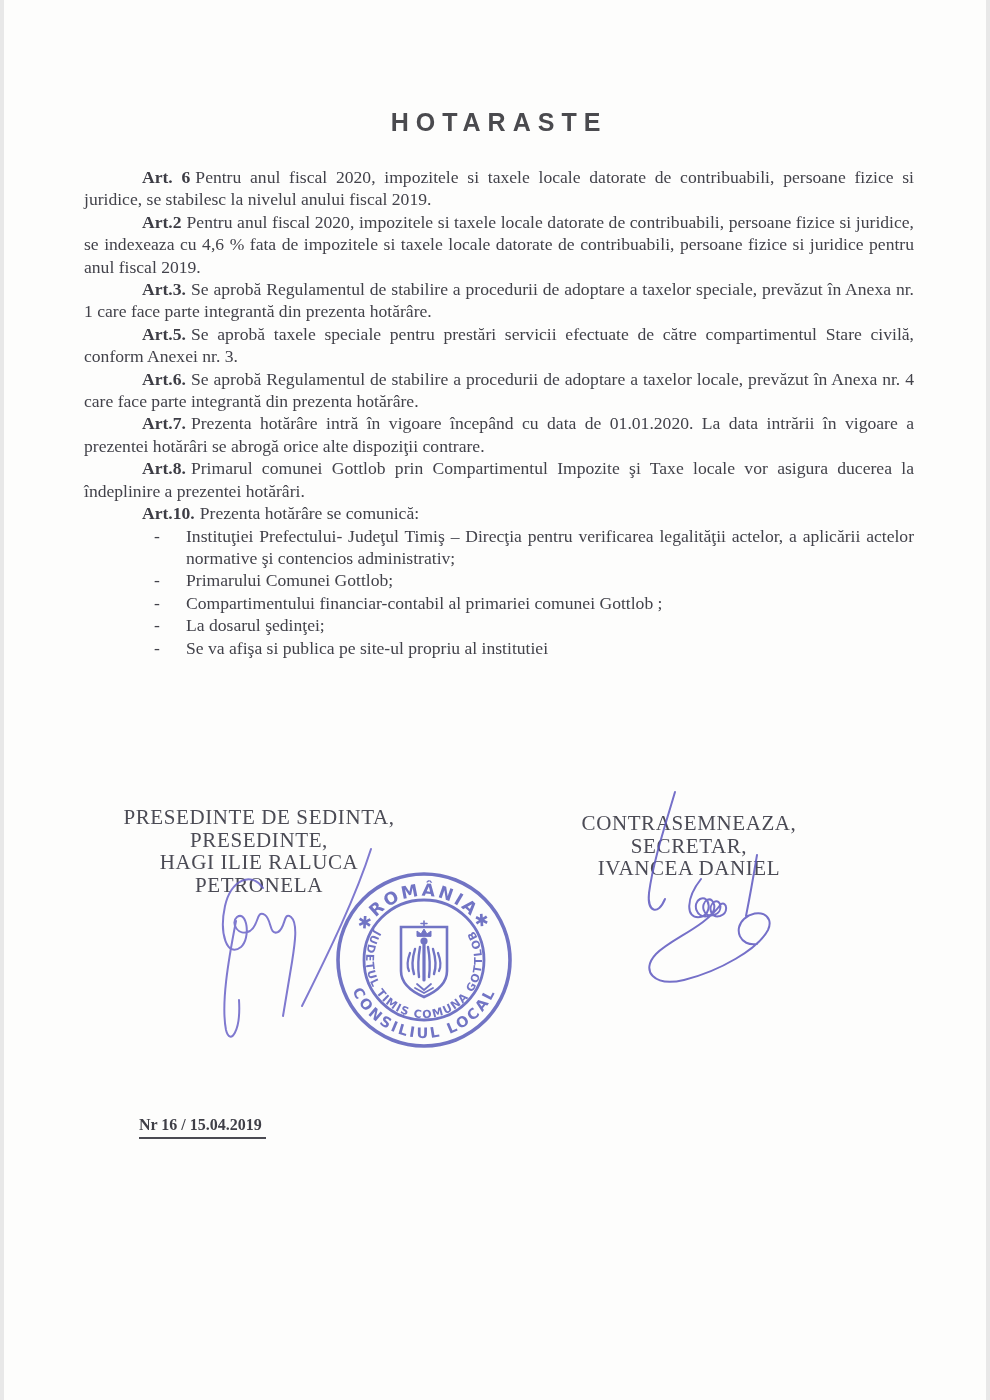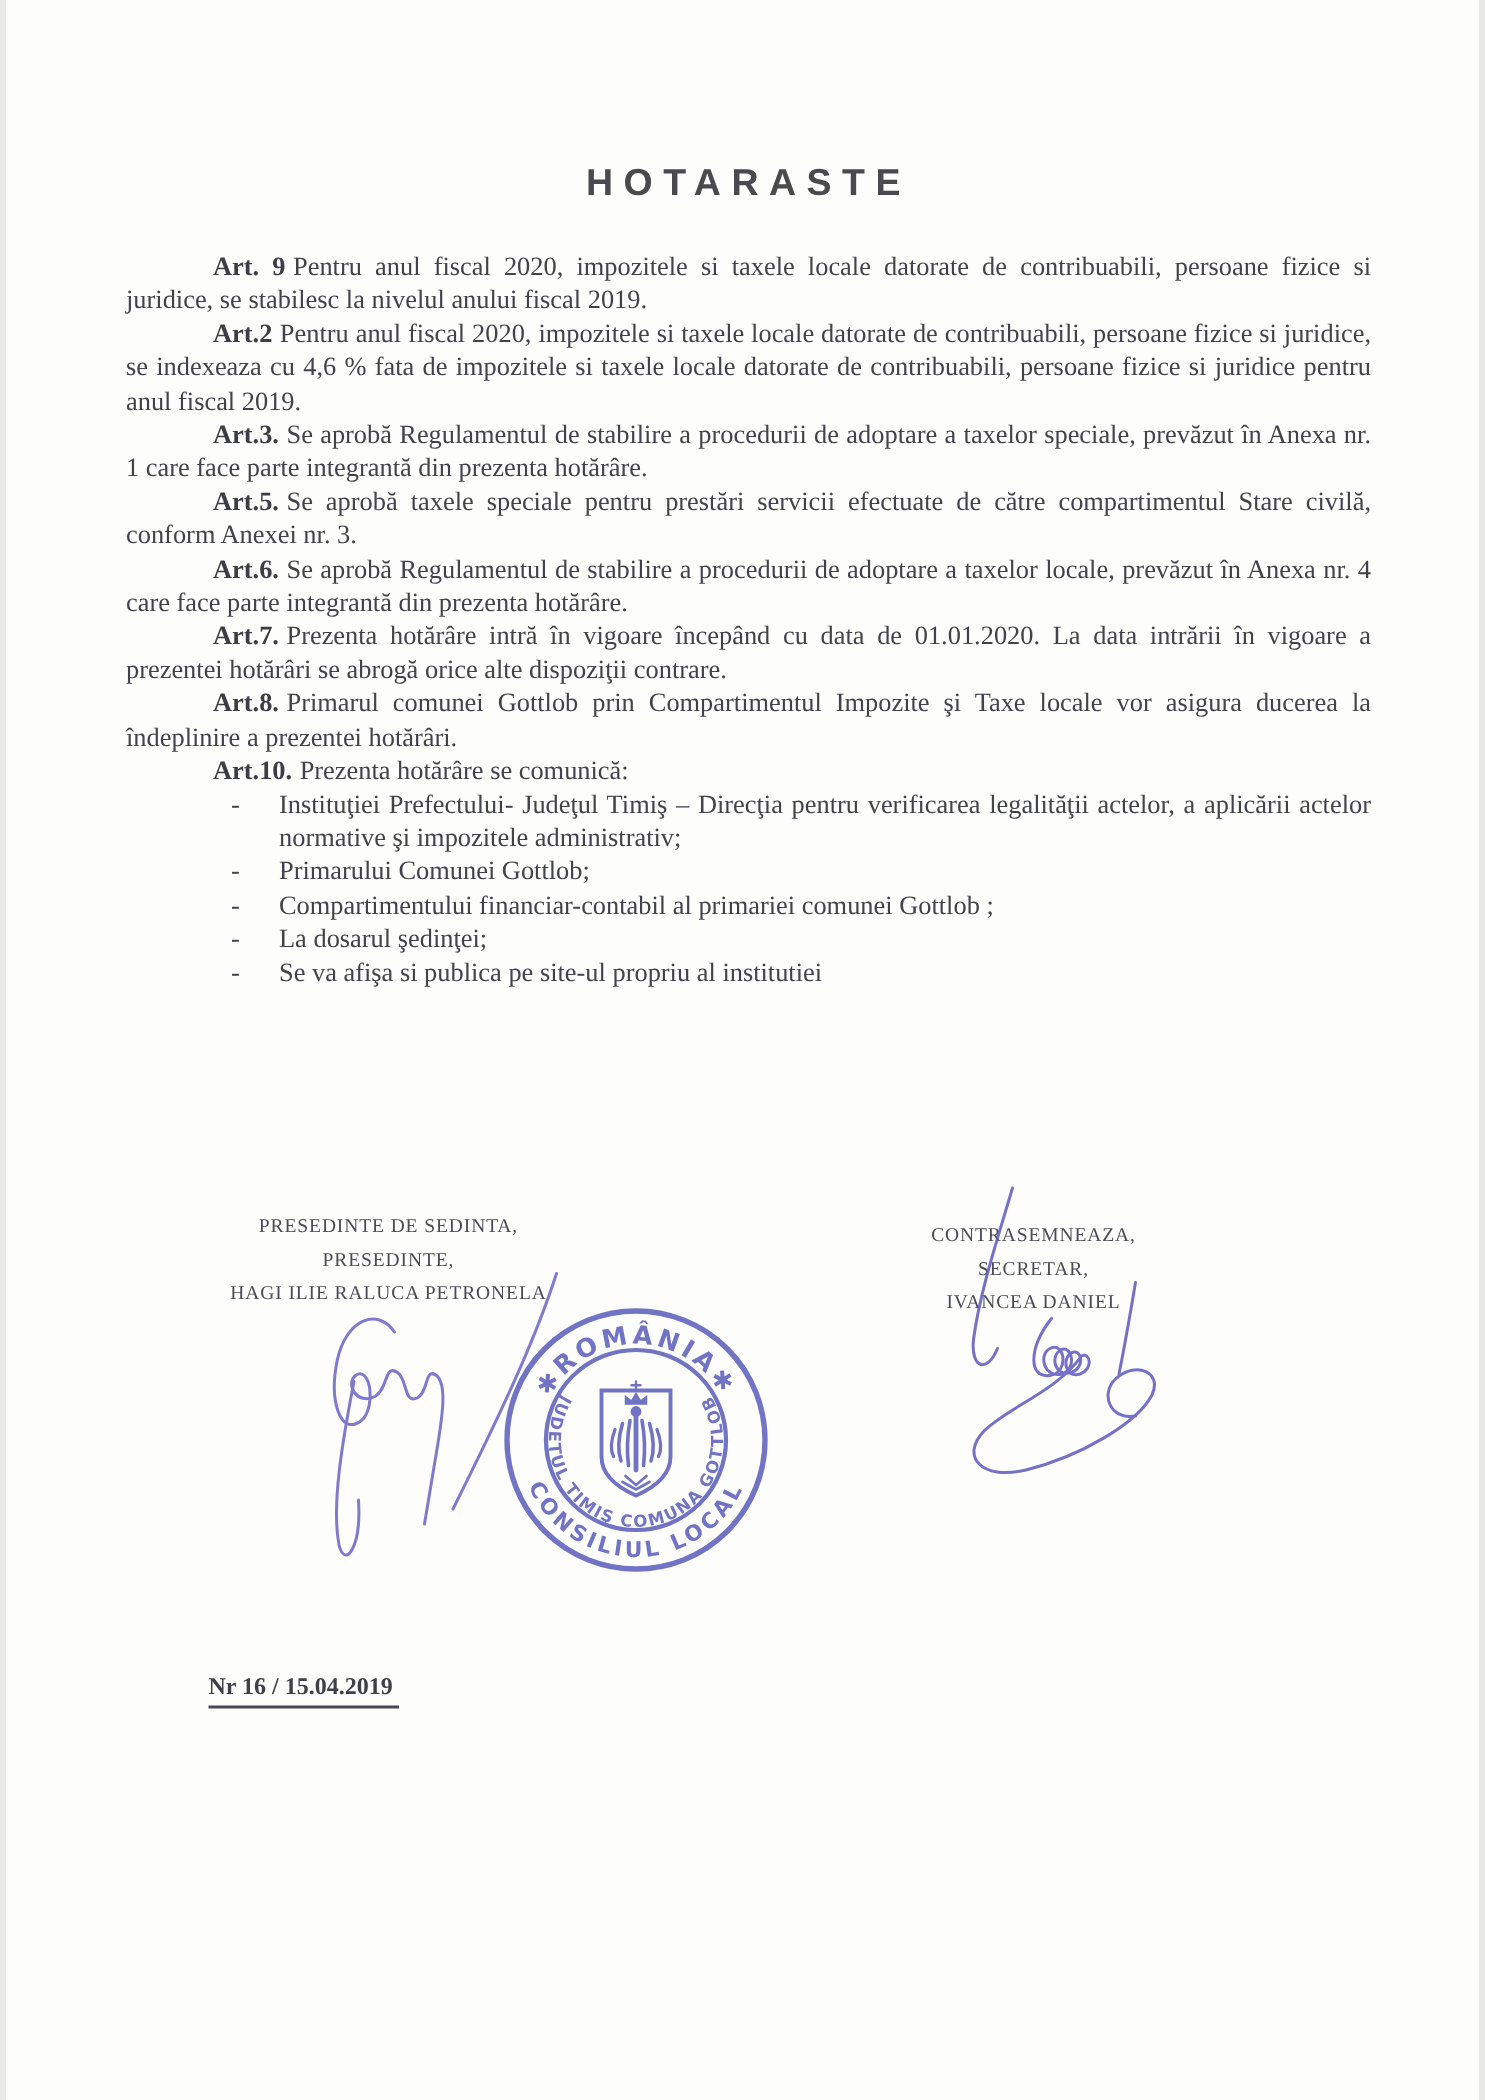--- a/index.html
+++ b/index.html
@@ -32,21 +32,21 @@
   }
   .content p{margin:0;text-indent:58px;}
   .art-label{font-weight:700;margin-right:5px;color:#3d3d45;}
   ul.comm-list{list-style:none;margin:0;padding:0 0 0 70px;}
   ul.comm-list li{display:flex;align-items:flex-start;}
   ul.comm-list .dash{width:32px;flex:0 0 32px;}
   ul.comm-list .li-text{flex:1;text-align:justify;}
   .sig-block{
     position:absolute;
     text-align:center;
-    font-size:13px;
+    font-size:21px;
     line-height:22.6px;
     letter-spacing:0.6px;
     color:#4b4b55;
   }
   .sig-left{left:100px;top:806px;width:310px;}
   .sig-right{left:540px;top:812px;width:290px;}
   .doc-number{
     position:absolute;
     left:135px;top:1116px;
     font-size:16px;
@@ -65,33 +65,33 @@
   }
 </style>
 </head>
 <body>
 
 <div class="page">
 
   <h1 class="doc-title">HOTARASTE</h1>
 
   <div class="content">
-    <p><span class="art-label">Art. 9</span><span>Pentru anul fiscal 2020, impozitele si taxele locale datorate de contribuabili, persoane fizice si juridice, se stabilesc la nivelul anului fiscal 2019.</span></p>
+    <p><span class="art-label">Art. 6</span><span>Pentru anul fiscal 2020, impozitele si taxele locale datorate de contribuabili, persoane fizice si juridice, se stabilesc la nivelul anului fiscal 2019.</span></p>
     <p><span class="art-label">Art.2</span><span>Pentru anul fiscal 2020, impozitele si taxele locale datorate de contribuabili, persoane fizice si juridice, se indexeaza cu 4,6 % fata de impozitele si taxele locale datorate de contribuabili, persoane fizice si juridice  pentru anul fiscal 2019.</span></p>
     <p><span class="art-label">Art.3.</span><span>Se aprobă Regulamentul de stabilire a procedurii de adoptare a taxelor speciale, prevăzut în Anexa nr. 1  care face parte integrantă din prezenta hotărâre.</span></p>
     <p><span class="art-label">Art.5.</span><span>Se aprobă taxele speciale pentru prestări servicii efectuate de către compartimentul Stare civilă, conform Anexei nr. 3.</span></p>
     <p><span class="art-label">Art.6.</span><span>Se aprobă Regulamentul de stabilire a procedurii de adoptare a taxelor locale, prevăzut în Anexa nr. 4 care face parte integrantă din prezenta hotărâre.</span></p>
     <p><span class="art-label">Art.7.</span><span>Prezenta hotărâre intră în vigoare începând cu data de 01.01.2020. La data intrării în vigoare a prezentei hotărâri se abrogă orice alte dispoziţii contrare.</span></p>
     <p><span class="art-label">Art.8.</span><span>Primarul comunei Gottlob prin Compartimentul Impozite şi Taxe locale vor asigura ducerea la îndeplinire a prezentei hotărâri.</span></p>
     <p><span class="art-label">Art.10.</span><span>Prezenta hotărâre se comunică:</span></p>
 
     <ul class="comm-list">
       <li>
           <span class="dash">-</span>
-          <span class="li-text">Instituţiei Prefectului- Judeţul Timiş – Direcţia pentru verificarea legalităţii actelor, a aplicării actelor normative şi impozitele administrativ;</span>
+          <span class="li-text">Instituţiei Prefectului- Judeţul Timiş – Direcţia pentru verificarea legalităţii actelor, a aplicării actelor normative şi contencios administrativ;</span>
         </li>
       <li>
           <span class="dash">-</span>
           <span class="li-text">Primarului Comunei Gottlob;</span>
         </li>
       <li>
           <span class="dash">-</span>
           <span class="li-text">Compartimentului financiar-contabil al primariei comunei Gottlob ;</span>
         </li>
       <li>

